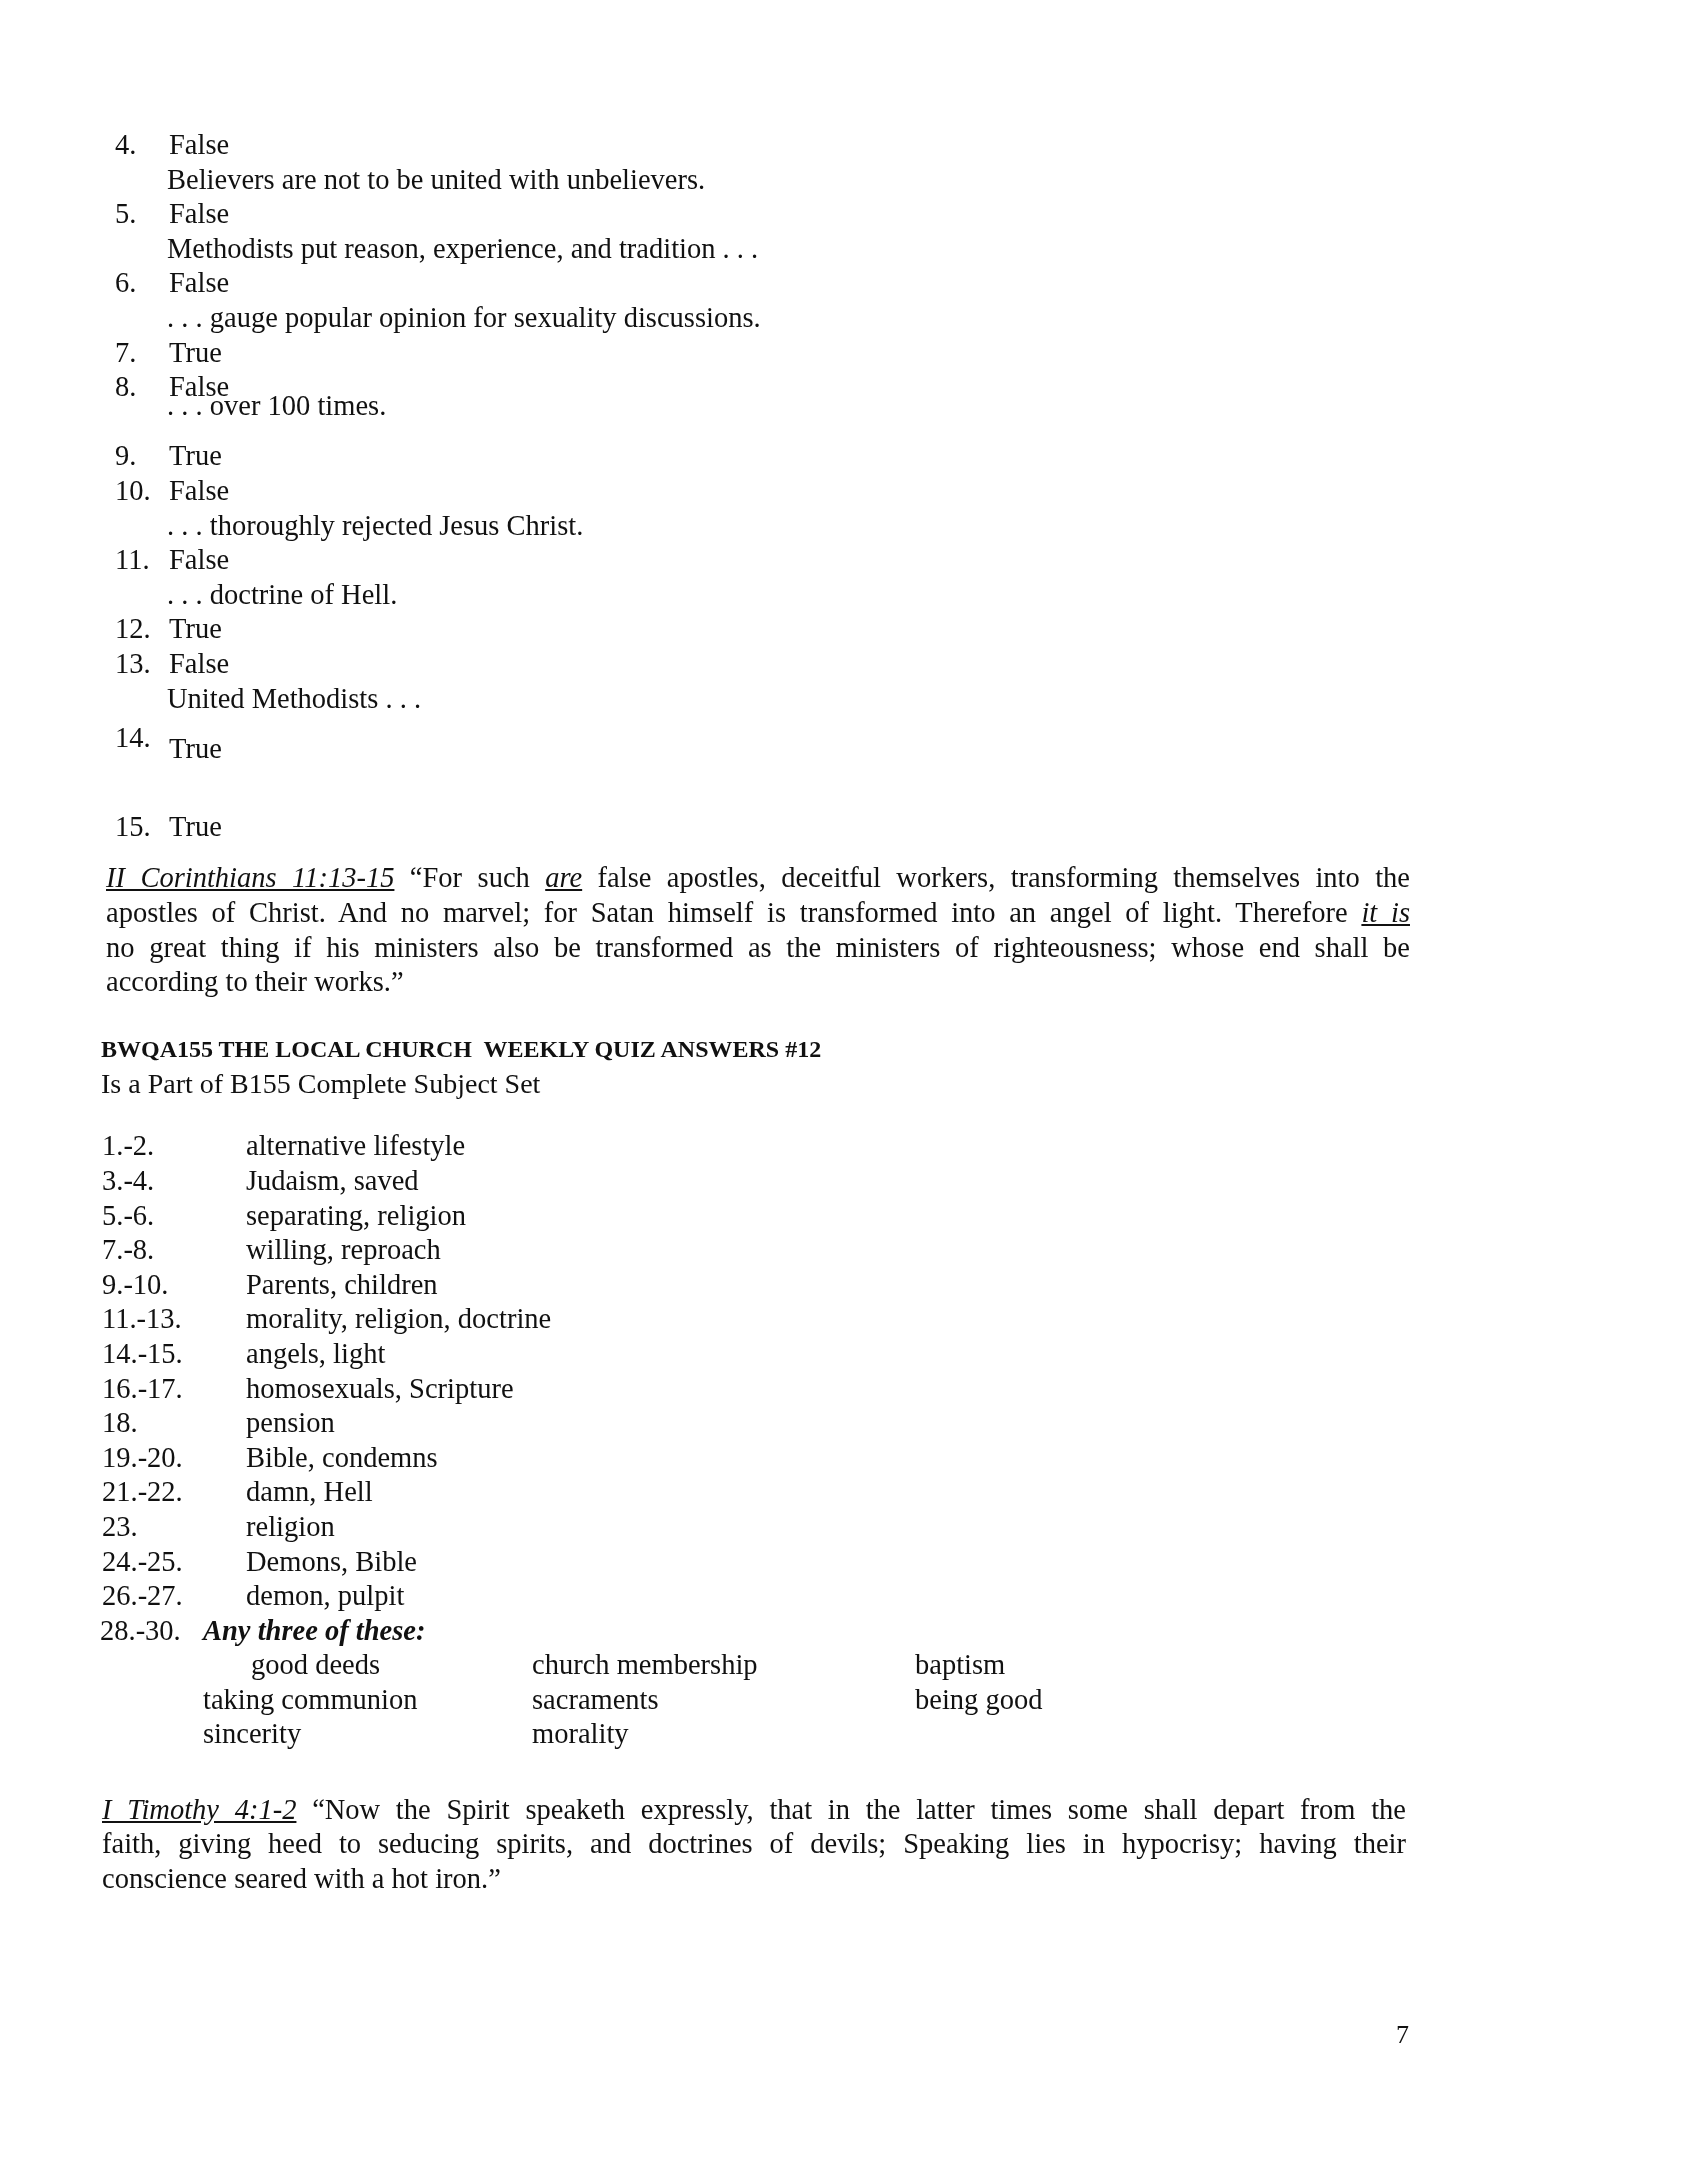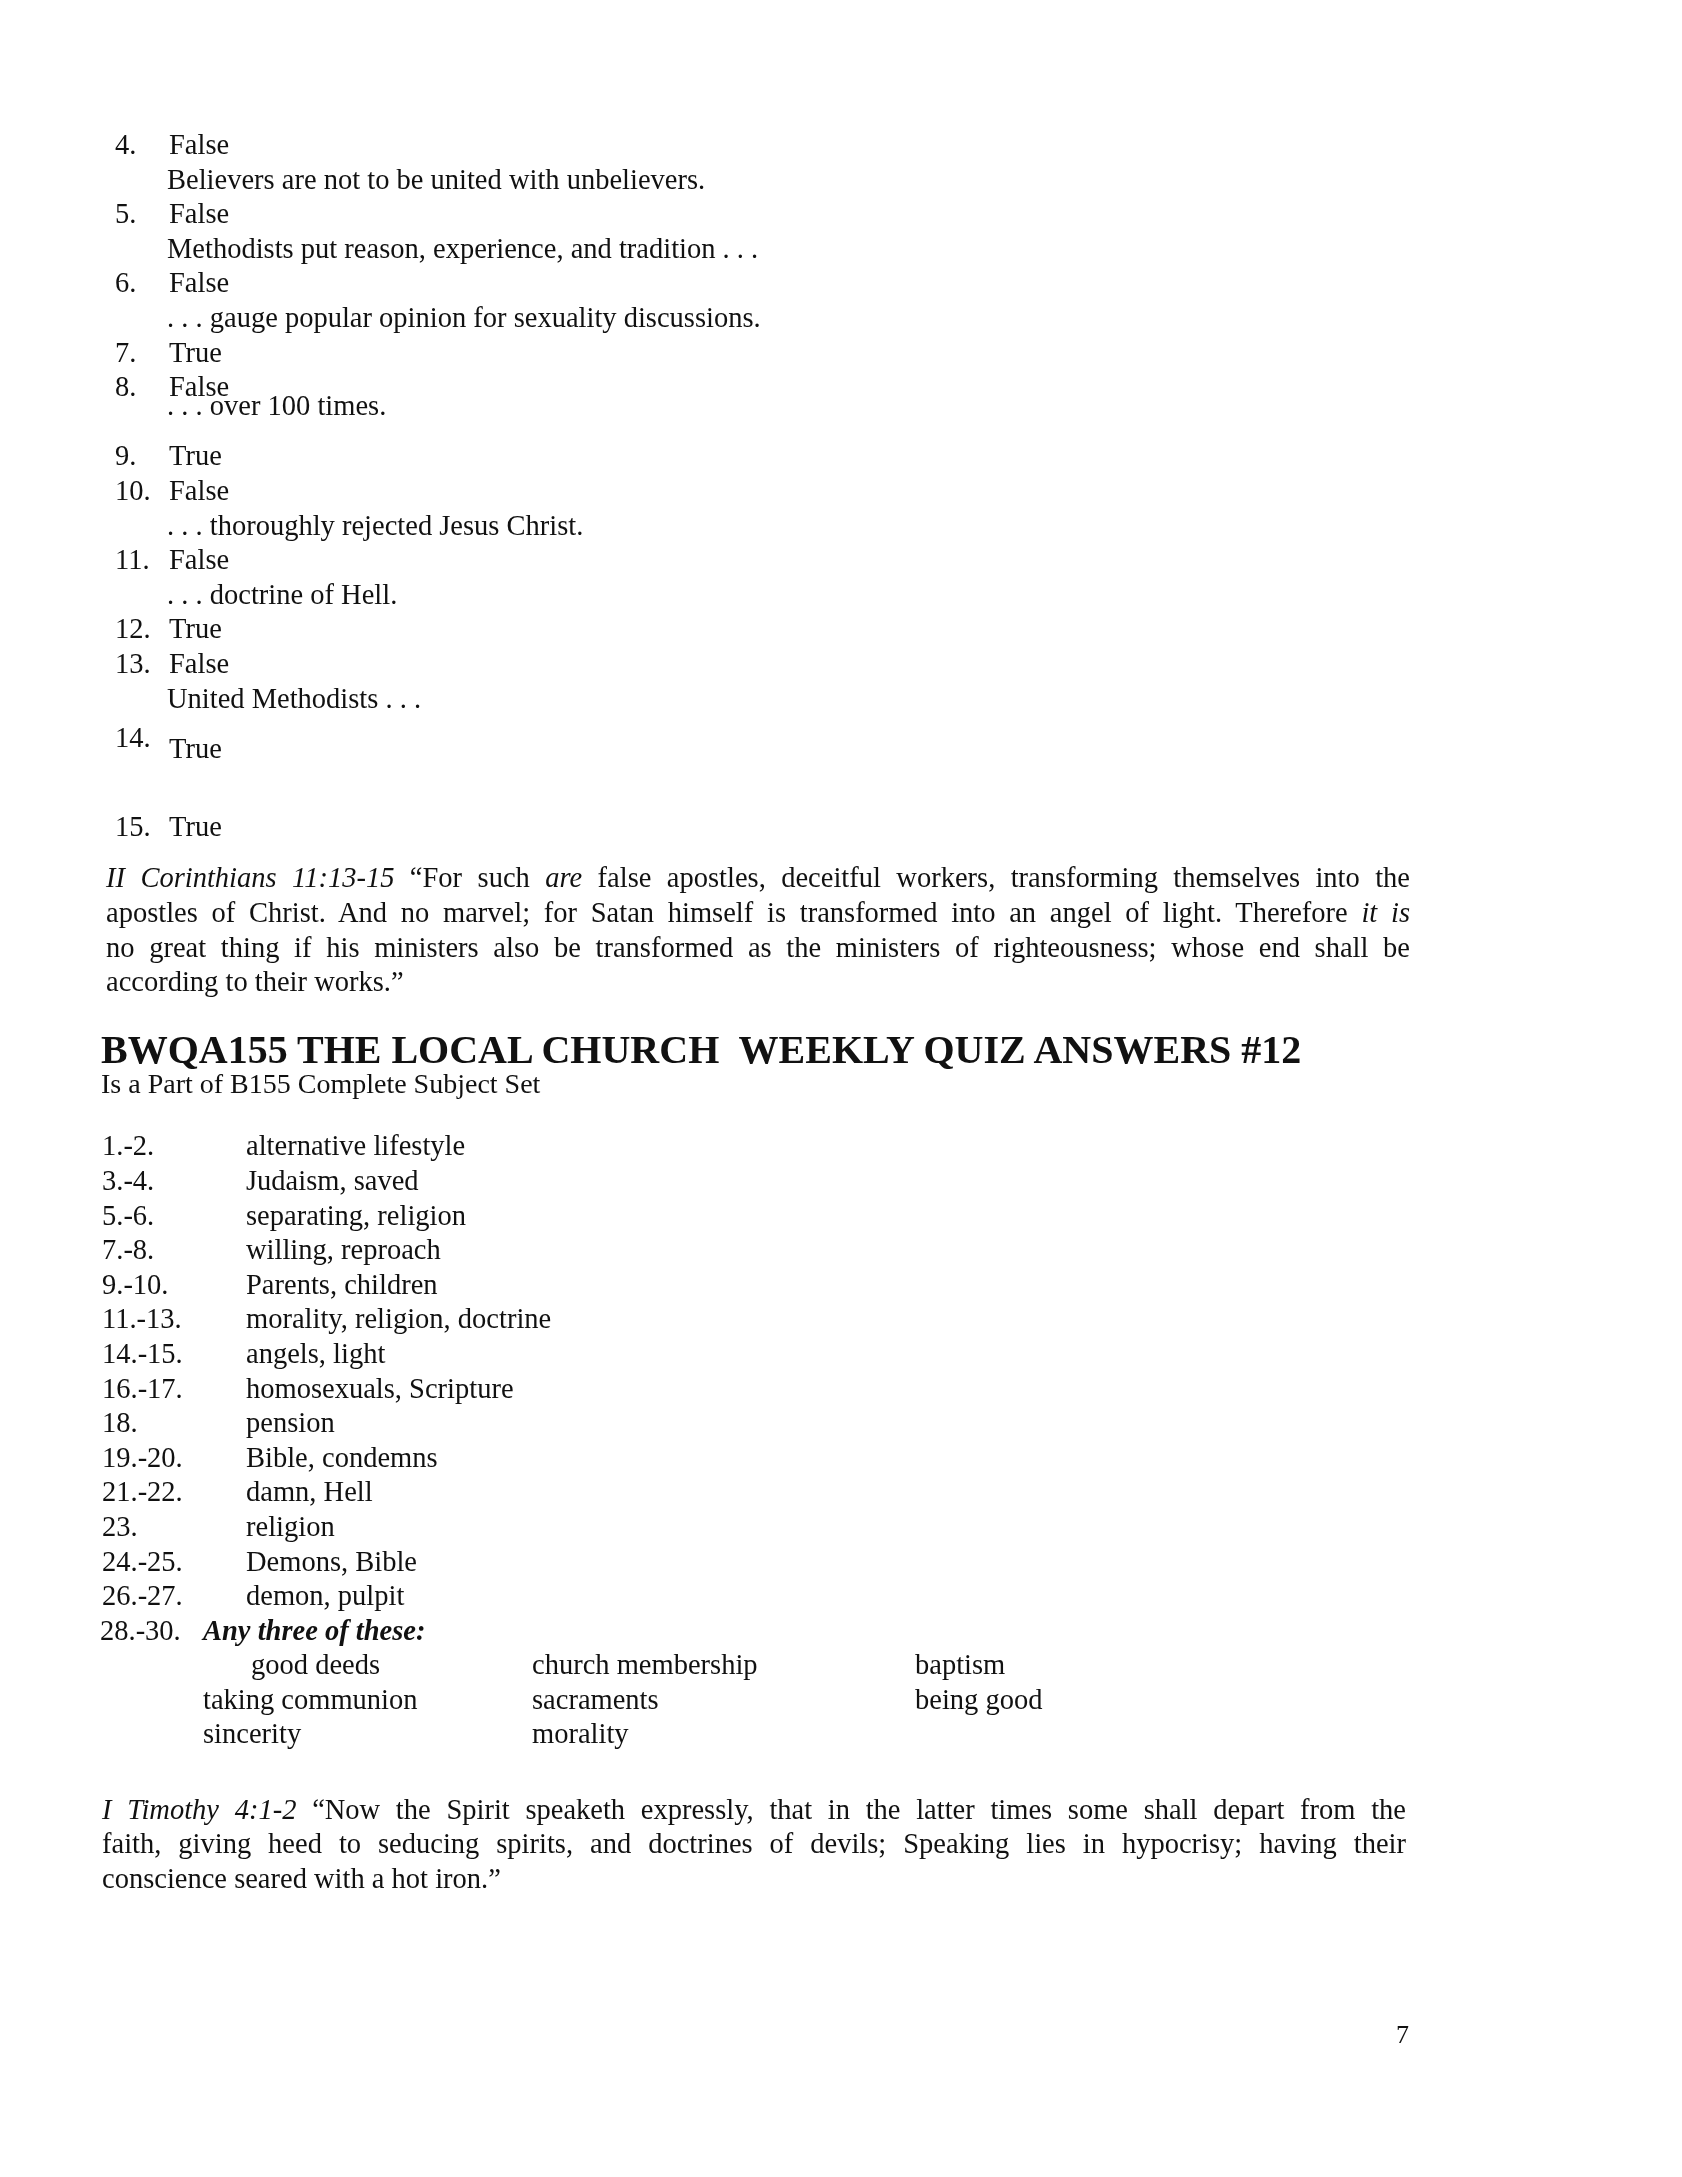--- a/index.html
+++ b/index.html
@@ -6,22 +6,22 @@
   body { width:1683px; height:2177px; position:relative; overflow:hidden;
          font-family:"Liberation Serif", "DejaVu Serif", serif; color:#111; }
   .ln { position:absolute; font-size:28.5px; line-height:35px; white-space:nowrap; }
   .num { position:absolute; font-size:28.5px; line-height:35px; white-space:nowrap; }
   .jl { position:absolute; left:106px; width:1304px; font-size:28.5px; line-height:35px;
         text-align:justify; text-align-last:justify; white-space:normal; }
   .jl.last { text-align-last:left; }
   .jl2 { position:absolute; left:102px; width:1304px; font-size:28.5px; line-height:35px;
         text-align:justify; text-align-last:justify; }
   .jl2.last { text-align-last:left; }
-  i { font-style:italic; }
-  .heading { position:absolute; left:101px; top:1032px; font-size:40px; font-weight:bold;
+  i { font-style:italic;text-decoration:underline; }
+  .heading { position:absolute; left:101px; top:1032px; font-size:24px; font-weight:bold;
              line-height:35px; white-space:pre; letter-spacing:0px; }
   .sub { position:absolute; left:101px; top:1066px; font-size:28px; line-height:35px; white-space:nowrap; }
   .pagenum { position:absolute; left:1396px; top:2017px; font-size:26px; line-height:35px; }
 </style>
 </head>
 <body>
 
 <div id="page">
 
   <div id="tf">

